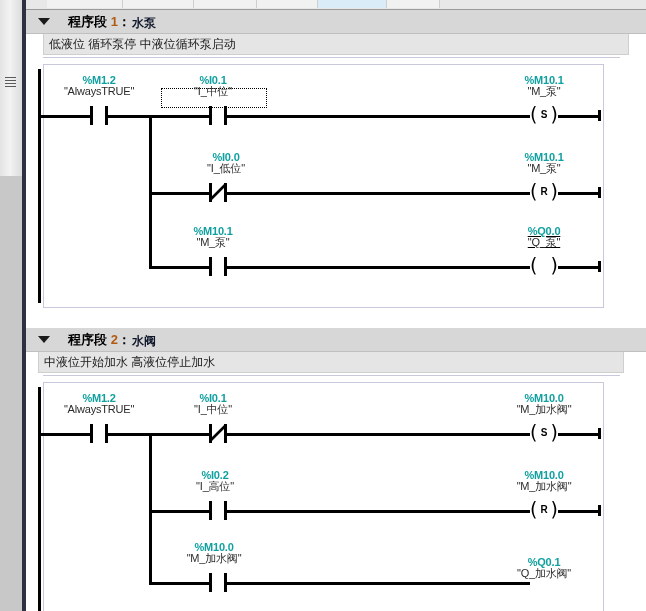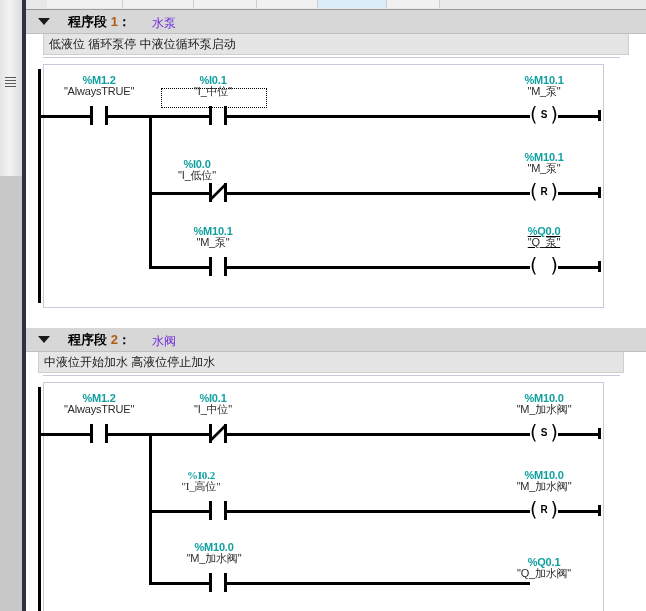--- a/index.html
+++ b/index.html
@@ -29,21 +29,21 @@
 
   
   .network{position:absolute;left:26px;}
   .nw-head{position:relative;height:23px;background:#d7d7d7;border-bottom:1px solid #bfbfbf;}
   .nw-head .caret{position:absolute;left:12px;top:8px;width:0;height:0;
       border-left:6px solid transparent;border-right:6px solid transparent;border-top:7px solid #1a1a1a;}
   .nw-head .ttl{position:absolute;left:42px;top:3px;font-size:13px;font-weight:bold;
       color:#000;letter-spacing:0px;white-space:nowrap;}
   .nw-head .num{color:#b05a12;font-weight:bold;}
   .nw-head .colon{color:#000;font-weight:bold;}
-  .nw-head .subttl{position:absolute;left:126px;top:5px;font-size:12px;color:#6d28d9;white-space:nowrap;}
+  .nw-head .subttl{position:absolute;left:106px;top:5px;font-size:12px;color:#0f172a;white-space:nowrap;font-weight:bold;}
 
   .nw-comment{position:relative;margin-left:17px;height:20px;background:#e5e5e5;
       border:1px solid #cfcfcf;border-top:none;}
   .nw-comment span{position:absolute;left:5px;top:2px;font-size:12px;color:#1a1a1a;white-space:nowrap;}
   .nw-cmt-rule{position:absolute;height:1px;background:#c9c9de;}
 
   .ladder{position:absolute;background:#fff;border:1px solid #c9c9de;}
 
   
   .wire{position:absolute;background:#000;}
@@ -149,21 +149,21 @@
     <div class="wire vbar" style="left:105px;top:50px;height:154px;"></div>
 
     <div class="wire hbar" style="left:105px;top:127px;width:60px;"></div>
     <div class="contact" style="left:165px;top:118px;width:18px;height:19px;">
       <div class="lb"></div>
         <div class="rb"></div>
       <svg class="slash" viewBox="0 0 20 21">
         <line x1="2" y1="18" x2="17" y2="3" stroke="#000" stroke-width="2.6"></line>
       </svg>
     </div>
-    <div class="lbl" style="left:98px;top:87px;width:110px;margin-top:7px;">
+    <div class="lbl" style="left:127px;top:87px;width:110px;">
       <span class="addr">%I0.0</span>
       <span class="sym">"I_低位"</span>
     </div>
     <div class="wire hbar" style="left:183px;top:127px;width:303px;"></div>
     <div class="coil" style="left:486px;top:117px;">
       <span class="lp">(</span>
         <span class="ch">R</span>
         <span class="rp">)</span>
     </div>
     <div class="wire hbar" style="left:514px;top:127px;width:43px;"></div>
@@ -246,21 +246,21 @@
       <span class="sym">"M_加水阀"</span>
     </div>
 
     <div class="wire vbar" style="left:105px;top:50px;height:152px;"></div>
 
     <div class="wire hbar" style="left:105px;top:127px;width:60px;"></div>
     <div class="contact" style="left:165px;top:118px;width:18px;height:19px;">
       <div class="lb"></div>
         <div class="rb"></div>
     </div>
-    <div class="lbl" style="left:102px;top:87px;width:110px;font-family:Liberation Serif, serif;">
+    <div class="lbl" style="left:116px;top:87px;width:110px;">
       <span class="addr">%I0.2</span>
       <span class="sym">"I_高位"</span>
     </div>
     <div class="wire hbar" style="left:183px;top:127px;width:303px;"></div>
     <div class="coil" style="left:486px;top:117px;">
       <span class="lp">(</span>
         <span class="ch">R</span>
         <span class="rp">)</span>
     </div>
     <div class="wire hbar" style="left:514px;top:127px;width:43px;"></div>

